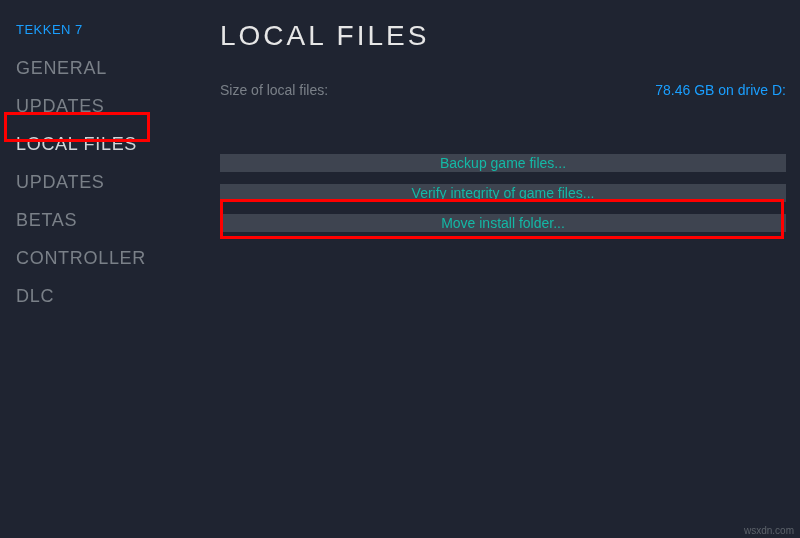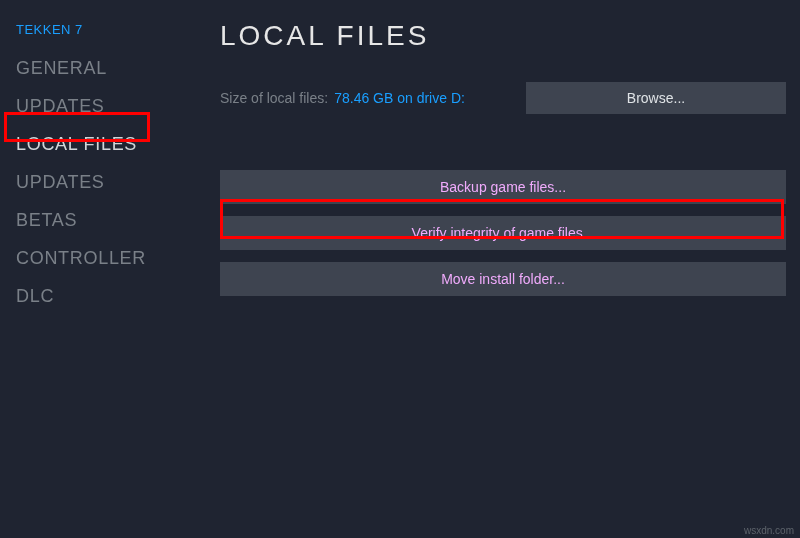--- a/index.html
+++ b/index.html
@@ -70,23 +70,23 @@
       margin-left: auto;
       width: 260px; height: 32px;
       background: #3e4450;
       color: #dfe3e6;
       font-size: 14px;
       border: none;
       cursor: pointer;
     }
     .action-buttons { display: flex; flex-direction: column; gap: 12px; }
     .action-btn {
-      width: 100%; height: 34px;
+      width: 100%; height: 18px;
       background: #3e4450;
-      color: #f0abfc;
+      color: #14b8a6;
       font-size: 14px;
       border: none;
       cursor: pointer;
       position: relative;
     }
     .highlight-box-verify {
       position: absolute;
       top: 199px;
       left: 220px;
       width: 564px;
@@ -114,21 +114,20 @@
   <div class="sidebar-item">BETAS</div>
   <div class="sidebar-item">CONTROLLER</div>
   <div class="sidebar-item">DLC</div>
 </div>
 
 <div class="main">
   <h1 class="page-title">LOCAL FILES</h1>
   <div class="size-row">
     <span class="size-label">Size of local files:</span>
     <span class="size-value">78.46 GB on drive D:</span>
-    <button class="browse-btn">Browse...</button>
   </div>
   <div class="action-buttons">
     <button class="action-btn">Backup game files...</button>
     <button class="action-btn">Verify integrity of game files...</button>
     <button class="action-btn">Move install folder...</button>
   </div>
 </div>
 
 <div class="highlight-box-sidebar"></div>
 <div class="highlight-box-verify"></div>

